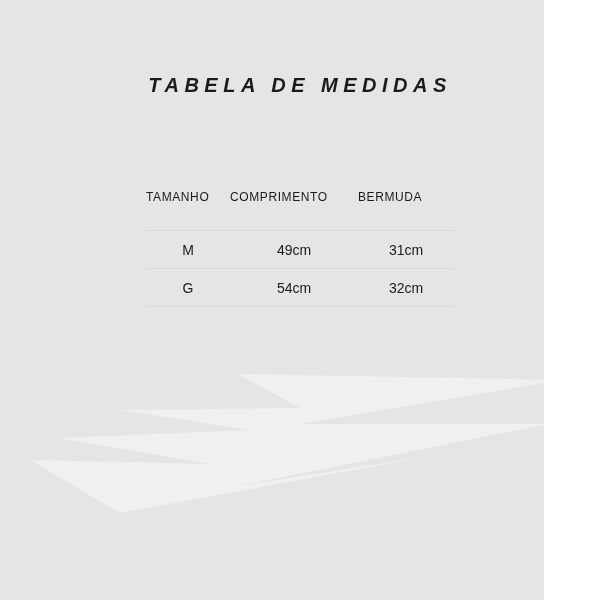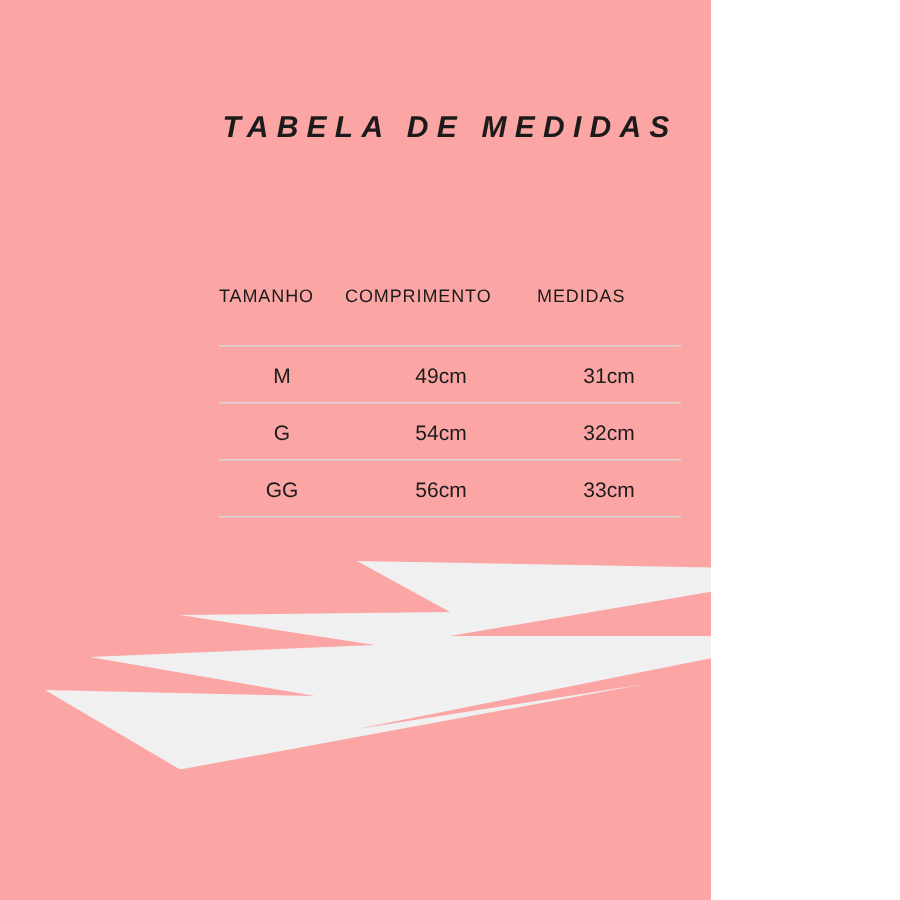--- a/index.html
+++ b/index.html
@@ -9,23 +9,23 @@
   body {
     width: 600px;
     height: 600px;
     background: #ffffff;
     font-family: "Liberation Sans", sans-serif;
     color: #1a1a1a;
     overflow: hidden;
   }
   .page {
     position: relative;
-    width: 474px;
+    width: 544px;
     height: 600px;
-    background: #fca5a5;
+    background: #e5e5e5;
     overflow: hidden;
   }
 
   
   .title {
     position: absolute;
     top: 74px;
     left: 0;
     width: 600px;
     text-align: center;
@@ -107,38 +107,33 @@
     <table class="size-table">
       <colgroup>
         <col class="c0">
           <col class="c1">
           <col class="c2">
       </colgroup>
       <thead>
         <tr>
           <th>TAMANHO</th>
           <th>COMPRIMENTO</th>
-          <th>MEDIDAS</th>
+          <th>BERMUDA</th>
         </tr>
       </thead>
       <tbody>
         <tr>
           <td>M</td>
           <td>49cm</td>
           <td>31cm</td>
         </tr>
         <tr>
           <td>G</td>
           <td>54cm</td>
           <td>32cm</td>
-        </tr>
-        <tr>
-          <td>GG</td>
-          <td>56cm</td>
-          <td>33cm</td>
         </tr>
       </tbody>
     </table>
   </div>
 
   <div class="watermark">
     <svg width="600" height="145" viewBox="0 0 600 145" xmlns="http://www.w3.org/2000/svg">
       <g fill="#f0f0f0">
         <path d="M238 6 L560 12 L300 56 L548 56 L238 118 L430 88 L120 145 L30 92 L210 96 L60 70 L250 62 L120 42 L300 40 Z"></path>
       </g>

